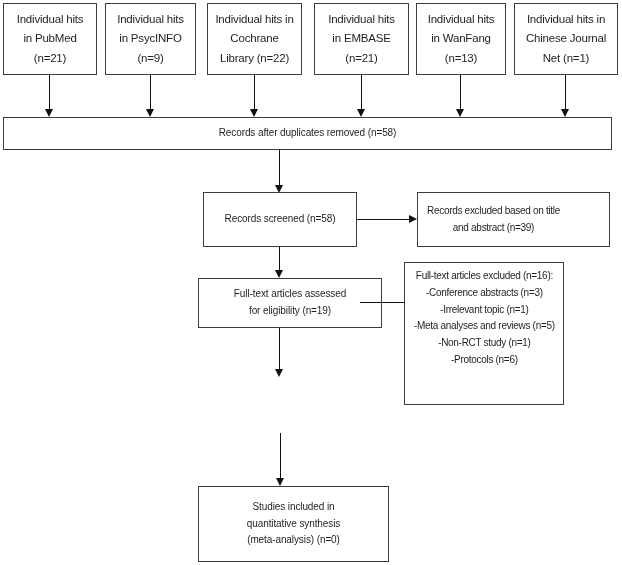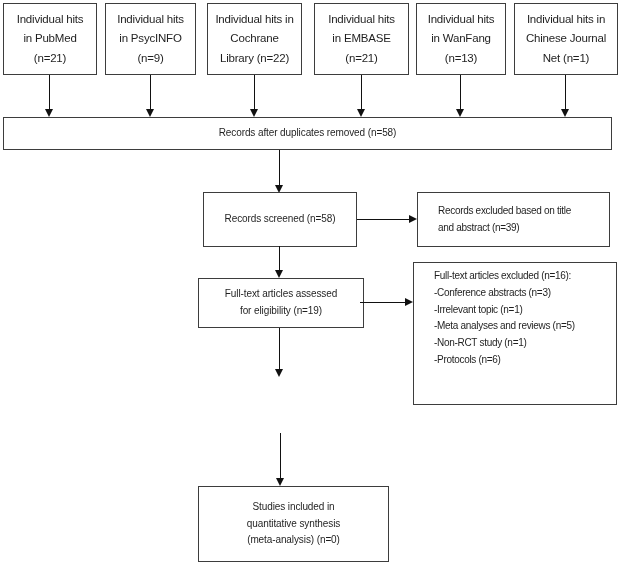--- a/index.html
+++ b/index.html
@@ -27,22 +27,22 @@
     justify-content:center;
     text-align:center;
     font-size:10px;
     line-height:1.68;
     letter-spacing:-0.1px;
   }
   .box span{white-space:pre-line;}
   .box.src{font-size:11.5px;letter-spacing:-0.2px;}
   .box.left{
     justify-content:flex-start;
-    text-align:left;
-    padding:0 4px 0 20px;
+    text-align:center;
+    padding:0 4px 0 9px;
     letter-spacing:-0.3px;
   }
   .box.lefttop{
     align-items:flex-start;
     padding-top:5px;
   }
   
   .av{
     position:absolute;
     width:0;
@@ -130,28 +130,28 @@
 
   <div class="ah" style="left:357px;top:219px;width:52px"></div>
 
   <div class="box left" style="left:417px;top:192px;width:193px;height:55px">
     <span>Records excluded based on title
 and abstract (n=39)</span>
   </div>
 
   <div class="av" style="left:279px;top:246px;height:24px"></div>
 
-  <div class="box" style="left:198px;top:278px;width:166px;height:50px">
+  <div class="box" style="left:198px;top:278px;width:184px;height:50px">
     <span>Full-text articles assessed
 for eligibility (n=19)</span>
   </div>
 
   <div class="ah" style="left:360px;top:302px;width:45px"></div>
 
-  <div class="box left lefttop" style="left:413px;top:262px;width:204px;height:143px">
+  <div class="box left lefttop" style="left:404px;top:262px;width:160px;height:143px">
     <span>Full-text articles excluded (n=16):
 -Conference abstracts (n=3)
 -Irrelevant topic (n=1)
 -Meta analyses and reviews (n=5)
 -Non-RCT study (n=1)
 -Protocols (n=6)</span>
   </div>
 
   <div class="av" style="left:279px;top:328px;height:41px"></div>
 

